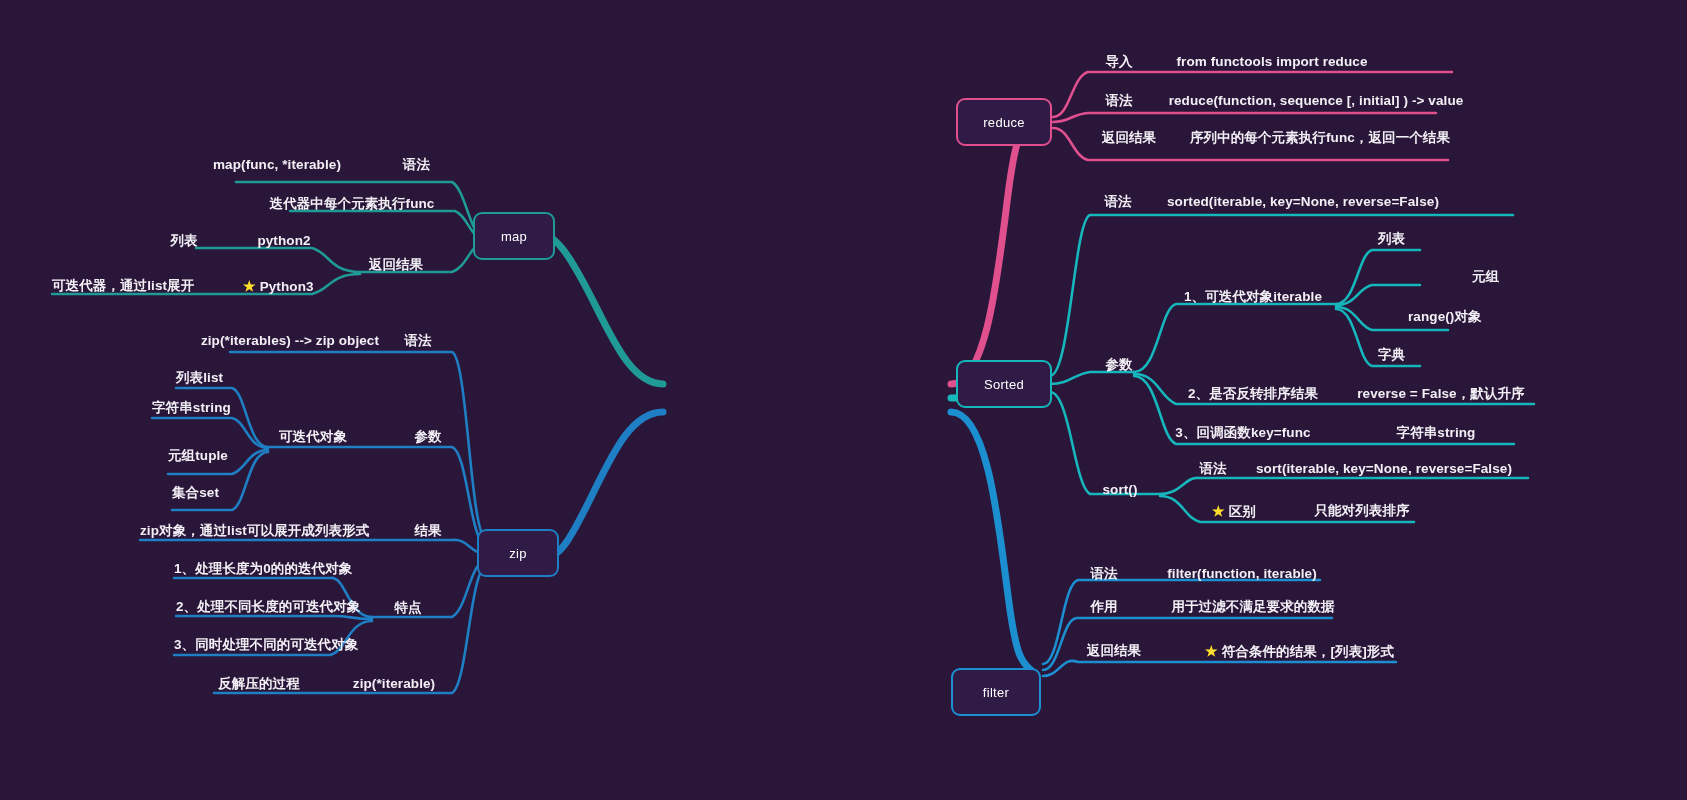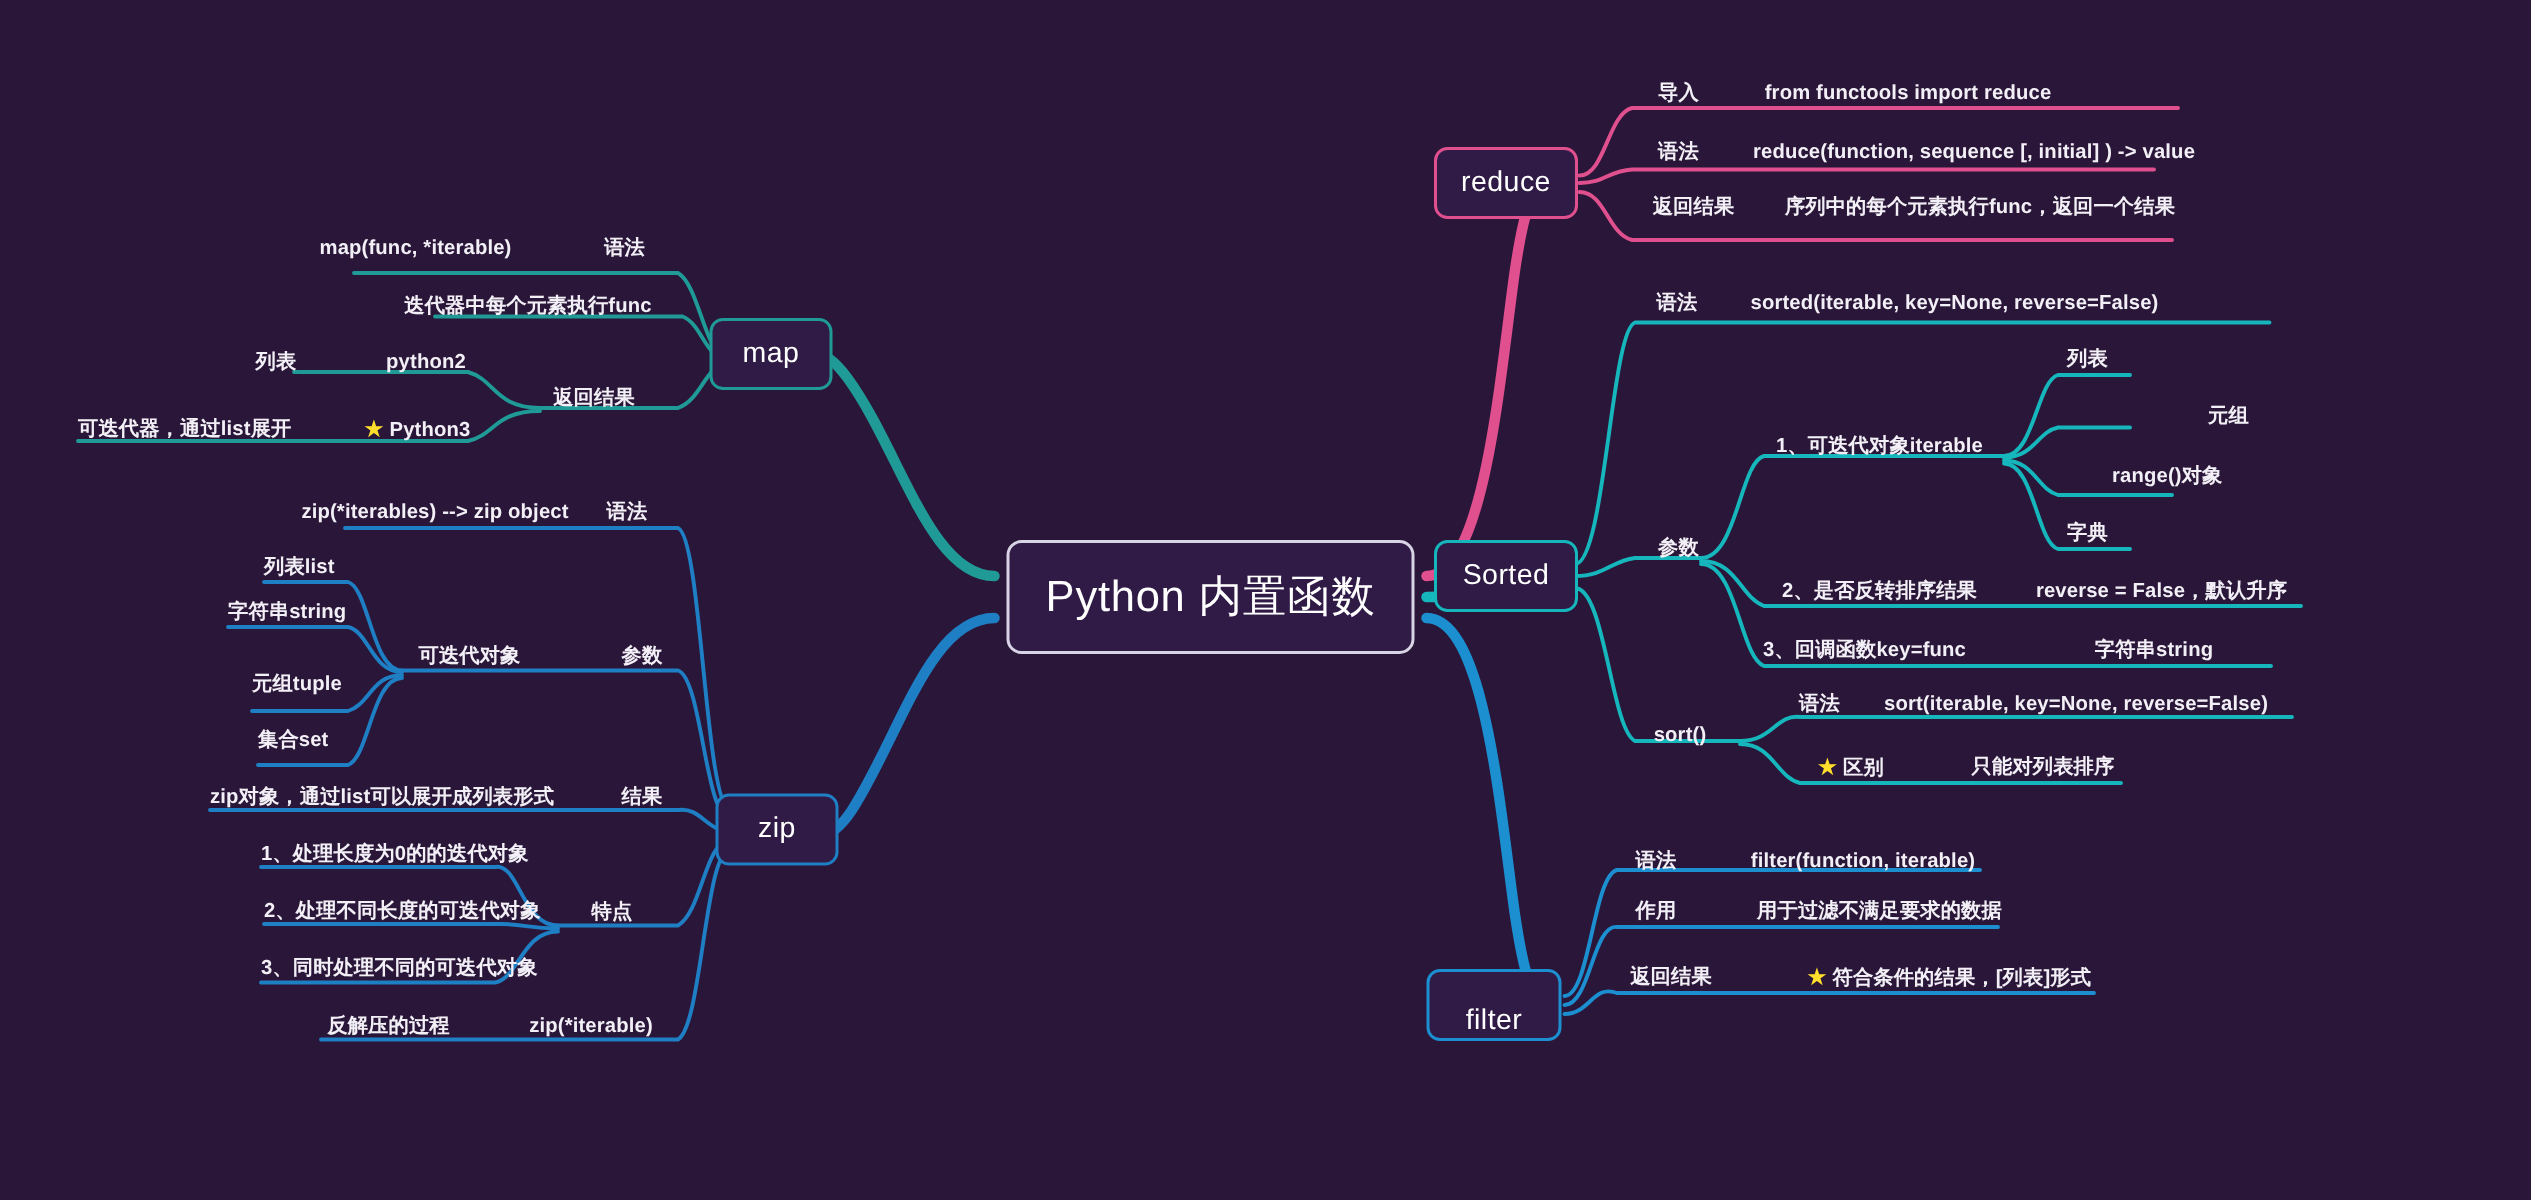--- a/index.html
+++ b/index.html
@@ -49,21 +49,21 @@
     align-items: center;
     justify-content: center;
     border-radius: 9px;
     background: #2f1b45;
     color: #ffffff;
     font-weight: 400;
     white-space: nowrap;
   }
   .node.branch {
     border: 2.5px solid #2bb6bd;
-    font-size: 19px;
+    font-size: 13px;
     padding: 0;
     width: 78px;
     height: 44px;
     letter-spacing: 0.3px;
   }
   .node.root {
     border: 2px solid #d9d3e6;
     font-size: 29px;
     width: 268px;
     height: 72px;
@@ -150,41 +150,38 @@
       <path d="M1160,496 C 1182,496 1184,518 1200,522 L1414,522"></path>
     </g>
 
     <g stroke="#1c8fd1" fill="none" stroke-width="2.6" stroke-linecap="round">
       <path d="M1043,664 C 1060,664 1062,584 1078,580 L1320,580"></path>
       <path d="M1043,670 C 1060,670 1062,616 1078,618 L1332,618"></path>
       <path d="M1043,676 C 1060,676 1062,656 1078,662 L1396,662"></path>
     </g>
   </svg>
 
-  <div class="node root" style="left:807px; top:398px;">
-    <span>Python 内置函数</span>
-  </div>
 
   <div class="node branch" style="left:514px; top:236px; border-color:#1f9a96;">
     <span>map</span>
   </div>
 
   <div class="node branch" style="left:518px; top:553px; border-color:#1f7fc4;">
     <span>zip</span>
   </div>
 
   <div class="node branch" style="left:1004px; top:122px; width:92px; border-color:#e0508f;">
     <span>reduce</span>
   </div>
 
   <div class="node branch" style="left:1004px; top:384px; width:92px; border-color:#16b6bd;">
     <span>Sorted</span>
   </div>
 
-  <div class="node branch" style="left:996px; top:670px; width:86px; border-color:#1c8fd1;align-items:flex-end;">
+  <div class="node branch" style="left:996px; top:692px; width:86px; border-color:#1c8fd1;">
     <span>filter</span>
   </div>
 
   <div class="label right" style="left:430px; top:165px;">语法</div>
   <div class="label mid" style="left:277px; top:165px;">map(func, *iterable)</div>
   <div class="label mid" style="left:352px; top:204px;">迭代器中每个元素执行func</div>
   <div class="label mid" style="left:396px; top:265px;">返回结果</div>
   <div class="label mid" style="left:284px; top:241px;">python2</div>
   <div class="label mid" style="left:184px; top:241px;">列表</div>
   <div class="label left" style="left:243px; top:286px;">

